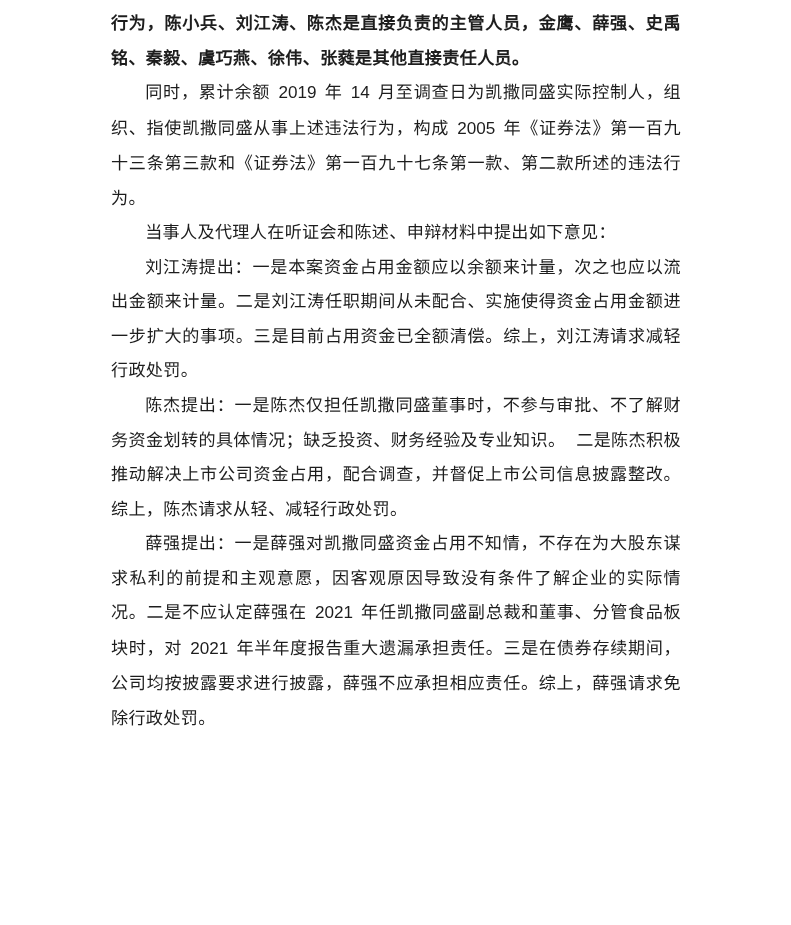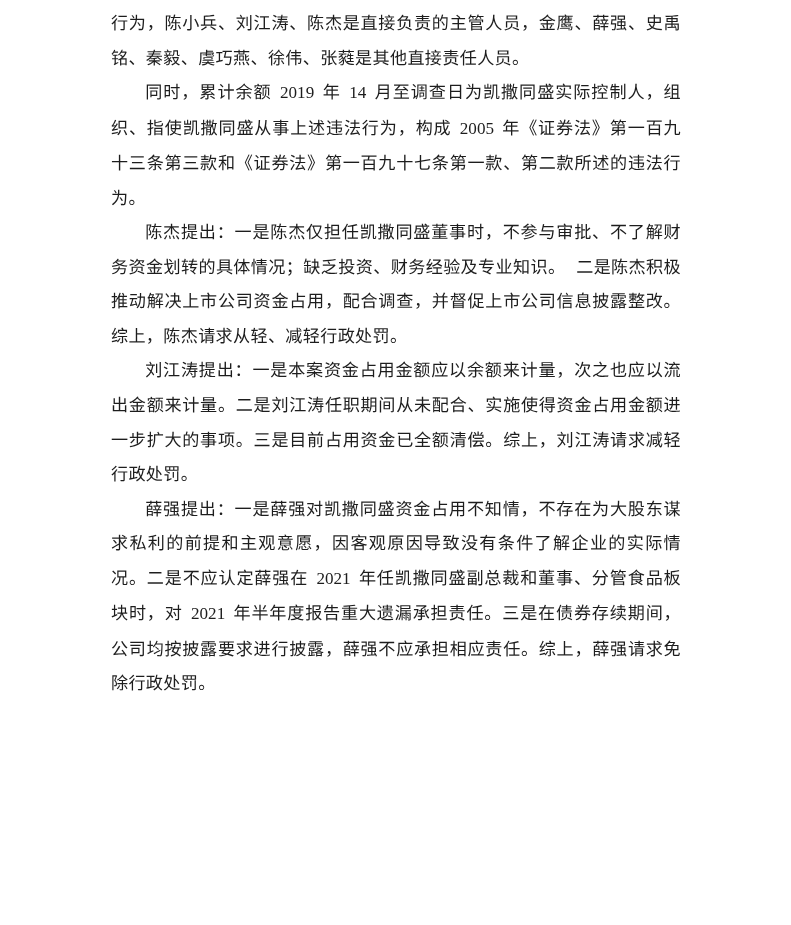--- a/index.html
+++ b/index.html
@@ -43,44 +43,45 @@
     text-indent: 2em;
     letter-spacing: 0.02em;
     color: #1d1d1d;
     word-break: break-all;
     overflow-wrap: break-word;
     font-family: "DejaVu Serif", "Liberation Serif", serif;
   }
 
   
   .num {
-    font-family: Liberation Serif, serif;
+    font-family: Liberation Sans, sans-serif;
     letter-spacing: 0;
     padding: 0 0.12em;
   }
 
   .gap {
     display: inline-block;
     width: 0.62em;
   }
 </style>
 </head>
 <body>
 
 <div id="page">
 
   <div id="doc-body">
 
-    <p class="para" style="text-indent:0;">行为，陈小兵、刘江涛、陈杰是直接负责的主管人员，金鹰、薛强、史禹铭、秦毅、虞巧燕、徐伟、张蕤是其他直接责任人员。</p>
+    <p class="para" style="text-indent:0;font-weight:bold;">行为，陈小兵、刘江涛、陈杰是直接负责的主管人员，金鹰、薛强、史禹铭、秦毅、虞巧燕、徐伟、张蕤是其他直接责任人员。</p>
 
     <p class="para"><span>同时，累计余额 </span><span class="num">2019</span><span> 年 </span><span class="num">14</span><span> 月至调查日为凯撒同盛实际控制人，组织、指使凯撒同盛从事上述违法行为，构成 </span><span class="num">2005</span><span> 年《证券法》第一百九十三条第三款和《证券法》第一百九十七条第一款、第二款所述的违法行为。</span></p>
 
+    <p class="para">当事人及代理人在听证会和陈述、申辩材料中提出如下意见：</p>
 
 
+    <p class="para">刘江涛提出：一是本案资金占用金额应以余额来计量，次之也应以流出金额来计量。二是刘江涛任职期间从未配合、实施使得资金占用金额进一步扩大的事项。三是目前占用资金已全额清偿。综上，刘江涛请求减轻行政处罚。</p>
+
     <p class="para"><span>陈杰提出：一是陈杰仅担任凯撒同盛董事时，不参与审批、不了解财务资金划转的具体情况；缺乏投资、财务经验及专业知识。</span><span class="gap"></span><span>二是陈杰积极推动解决上市公司资金占用，配合调查，并督促上市公司信息披露整改。综上，陈杰请求从轻、减轻行政处罚。</span></p>
-
-    <p class="para">刘江涛提出：一是本案资金占用金额应以余额来计量，次之也应以流出金额来计量。二是刘江涛任职期间从未配合、实施使得资金占用金额进一步扩大的事项。三是目前占用资金已全额清偿。综上，刘江涛请求减轻行政处罚。</p>
 
     <p class="para"><span>薛强提出：一是薛强对凯撒同盛资金占用不知情，不存在为大股东谋求私利的前提和主观意愿，因客观原因导致没有条件了解企业的实际情况。二是不应认定薛强在 </span><span class="num">2021</span><span> 年任凯撒同盛副总裁和董事、分管食品板块时，对 </span><span class="num">2021</span><span> 年半年度报告重大遗漏承担责任。三是在债券存续期间，公司均按披露要求进行披露，薛强不应承担相应责任。综上，薛强请求免除行政处罚。</span></p>
 
   </div>
 
 </div>
 
 </body></html>

